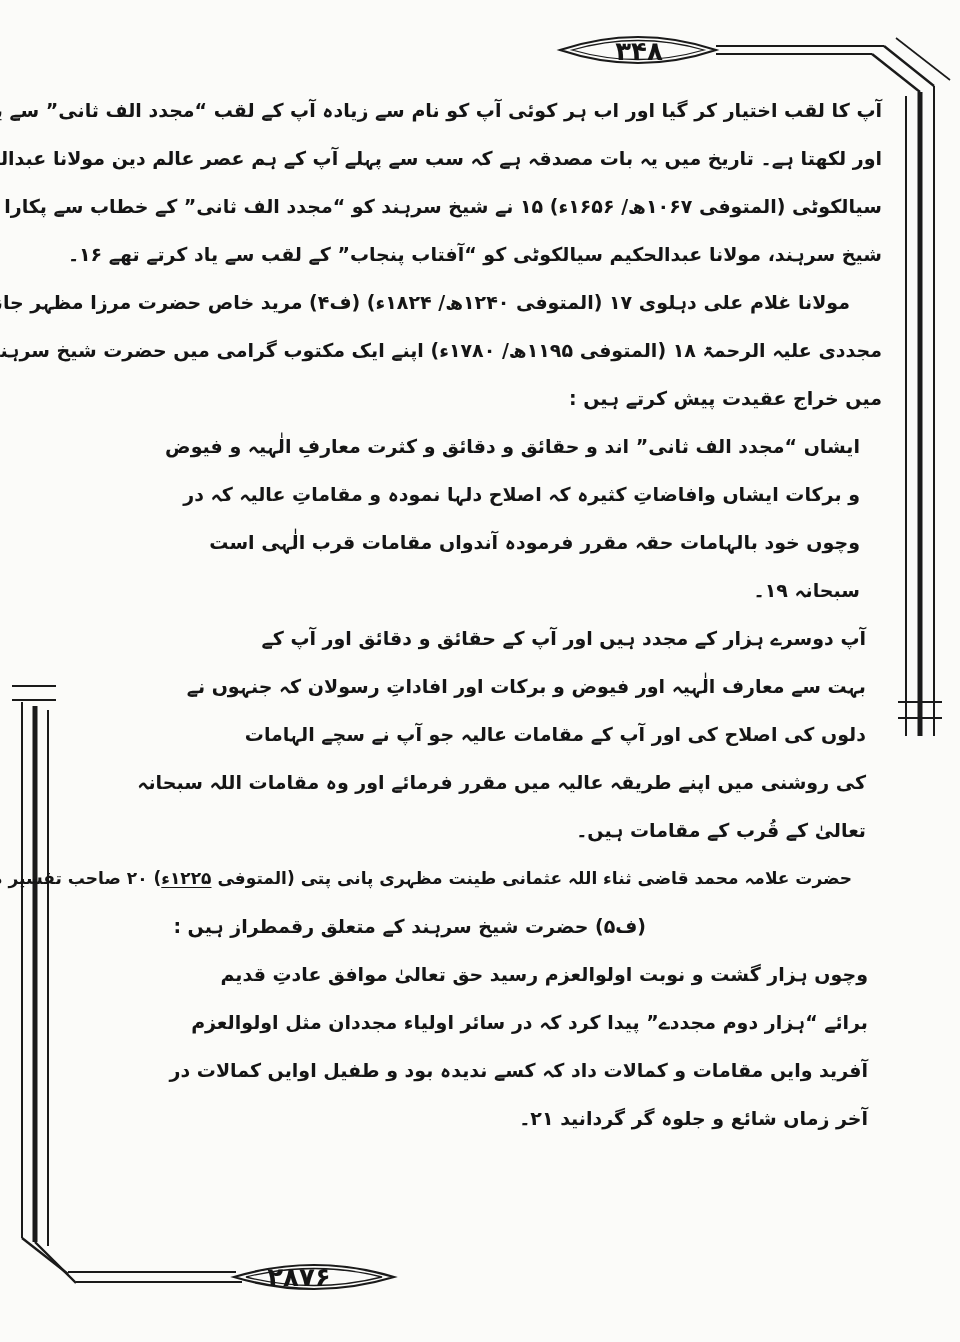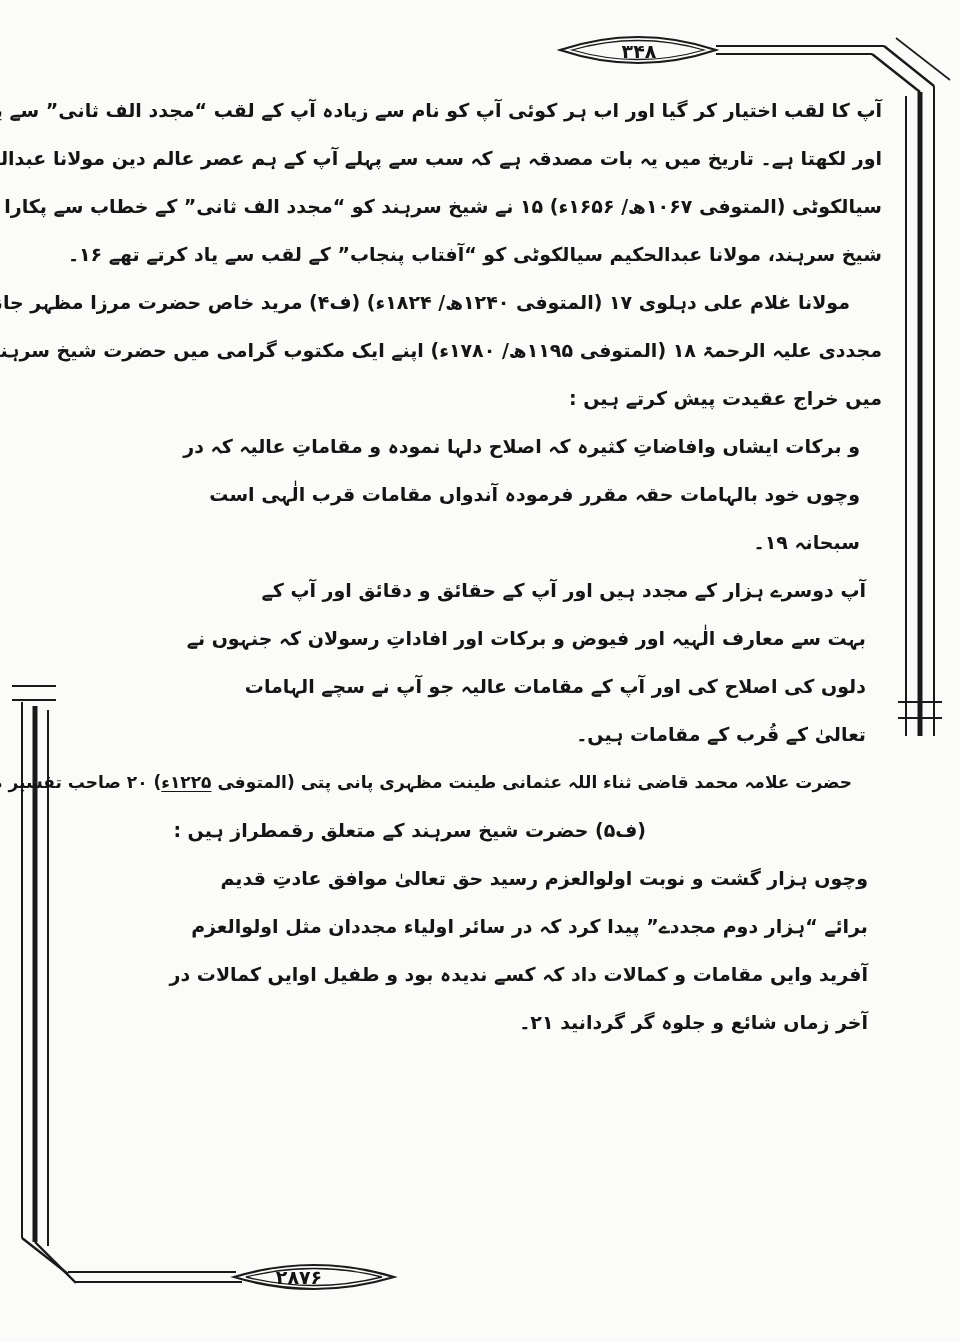--- a/index.html
+++ b/index.html
@@ -12,21 +12,21 @@
   }
   .ornaments {
     position: absolute; left: 0; top: 0;
     width: 960px; height: 1342px;
     pointer-events: none;
   }
   .pagenum {
     position: absolute;
     text-align: center;
     font-weight: bold;
-    font-size: 19px;
+    font-size: 26px;
     color: #141414;
     letter-spacing: 2px;
   }
   .pagenum.top    { left: 578px; top: 37px;  width: 122px; height: 28px; line-height: 28px; }
   .pagenum.bottom { left: 238px; top: 1263px; width: 122px; height: 28px; line-height: 28px; }
 
   .text-area {
     position: absolute;
     top: 86px; right: 78px; left: 56px;
     direction: rtl;
@@ -95,29 +95,31 @@
       <div class="line">شیخ سرہند، مولانا عبدالحکیم سیالکوٹی کو “آفتاب پنجاب” کے لقب سے یاد کرتے تھے ۱۶۔</div>
     </div>
 
     <div class="block indent-first">
       <div class="line">مولانا غلام علی دہلوی ۱۷ (المتوفی ۱۲۴۰ھ/ ۱۸۲۴ء) (ف۴) مرید خاص حضرت مرزا مظہر جانجاناں</div>
       <div class="line">مجددی علیہ الرحمۃ ۱۸ (المتوفی ۱۱۹۵ھ/ ۱۷۸۰ء) اپنے ایک مکتوب گرامی میں حضرت شیخ سرہند کو ان الفاظ</div>
       <div class="line">میں خراج عقیدت پیش کرتے ہیں :</div>
     </div>
 
     <div class="block quote-1">
+      <div class="line">ایشاں “مجدد الف ثانی” اند و حقائق و دقائق و کثرت معارفِ الٰہیہ و فیوض</div>
       <div class="line">و برکات ایشاں وافاضاتِ کثیرہ کہ اصلاح دلہا نمودہ و مقاماتِ عالیہ کہ در</div>
       <div class="line">وچوں خود بالہامات حقہ مقرر فرمودہ آندواں مقامات قرب الٰہی است</div>
       <div class="line">سبحانہ ۱۹۔</div>
     </div>
 
     <div class="block trans">
       <div class="line">آپ دوسرے ہزار کے مجدد ہیں اور آپ کے حقائق و دقائق اور آپ کے</div>
       <div class="line">بہت سے معارف الٰہیہ اور فیوض و برکات اور افاداتِ رسولان کہ جنہوں نے</div>
       <div class="line">دلوں کی اصلاح کی اور آپ کے مقامات عالیہ جو آپ نے سچے الہامات</div>
+      <div class="line">کی روشنی میں اپنے طریقہ عالیہ میں مقرر فرمائے اور وہ مقامات اللہ سبحانہ</div>
       <div class="line">تعالیٰ کے قُرب کے مقامات ہیں۔</div>
     </div>
 
     <div class="block">
       <div class="line tight" style="padding-right:30px">
         <span>حضرت علامہ محمد قاضی ثناء اللہ عثمانی طینت مظہری پانی پتی (المتوفی </span><span class="uline">۱۲۲۵ء</span><span>) ۲۰ صاحب تفسیر مظہری،</span>
       </div>
       <div class="line center-line">(ف۵) حضرت شیخ سرہند کے متعلق رقمطراز ہیں :</div>
     </div>
 

